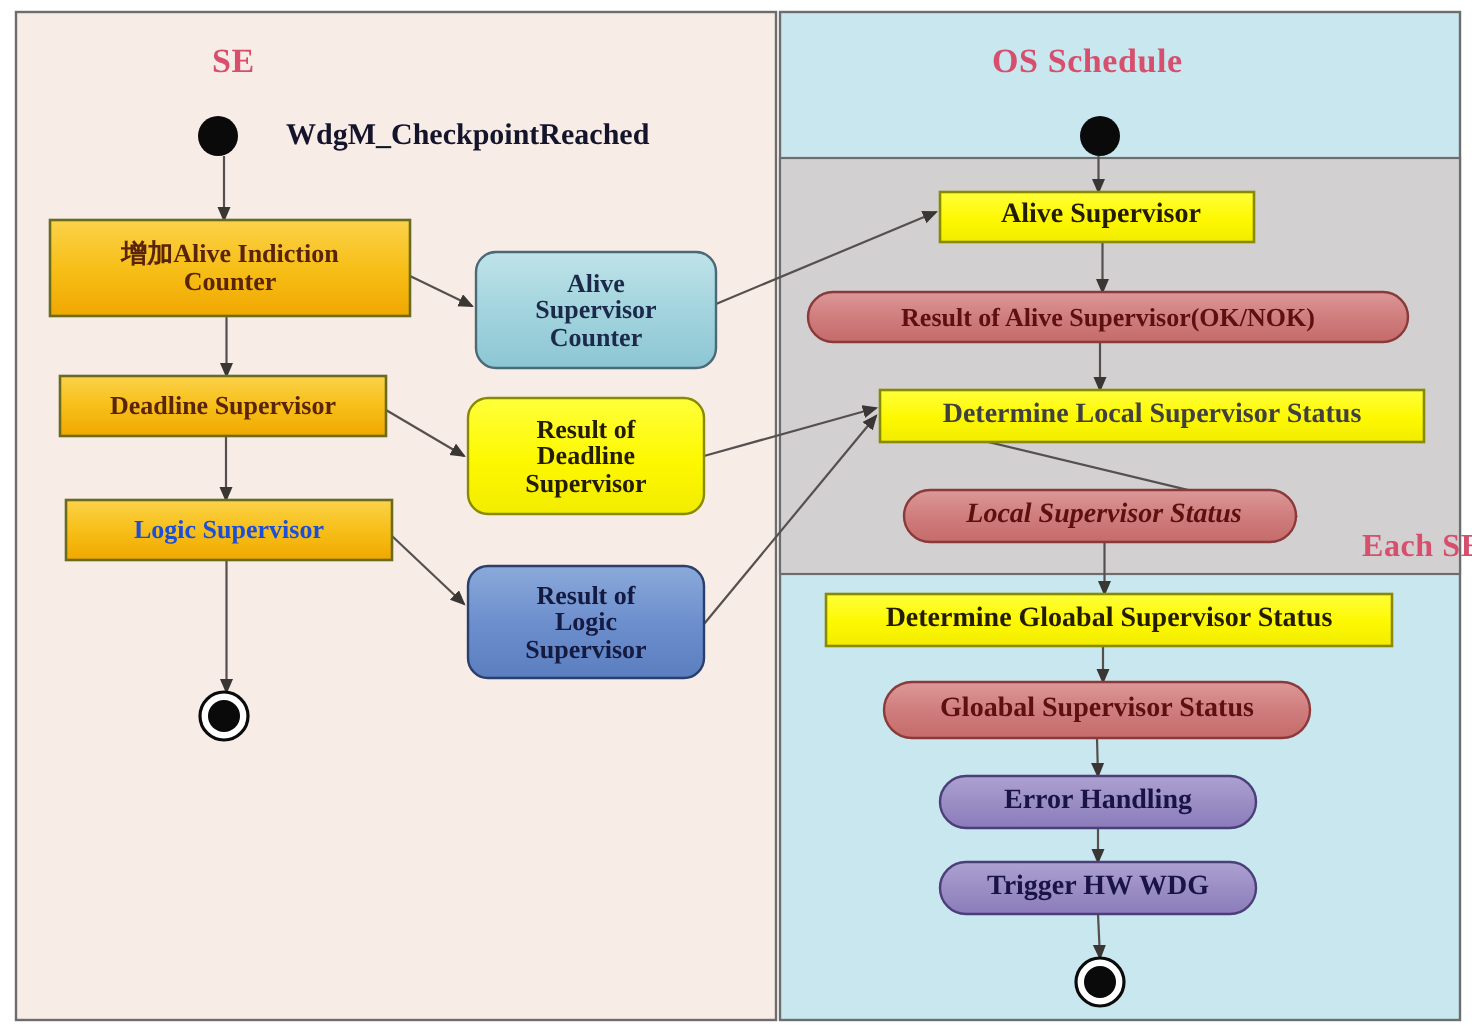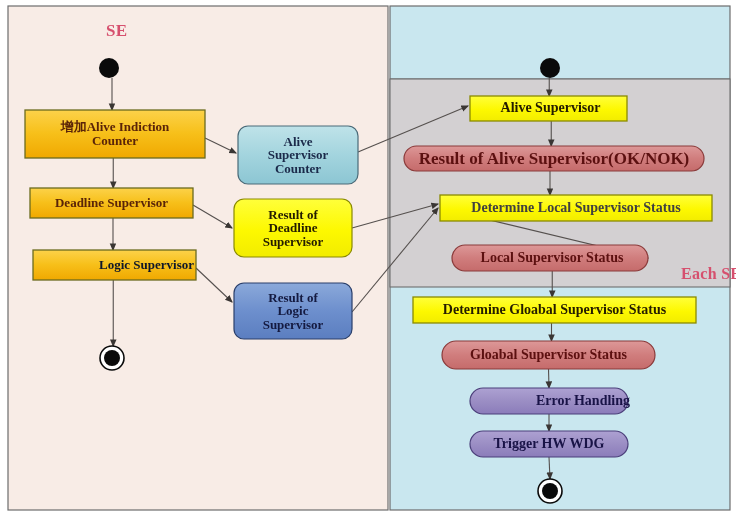--- a/index.html
+++ b/index.html
@@ -111,39 +111,41 @@
         <circle cx="109" cy="68" r="10" fill="#0a0a0a"></circle>
         <circle cx="550" cy="68" r="10" fill="#0a0a0a"></circle>
         <circle cx="112" cy="358" r="12" fill="#ffffff" stroke="#0a0a0a" stroke-width="1.6"></circle>
         <circle cx="112" cy="358" r="8" fill="#0a0a0a"></circle>
         <circle cx="550" cy="491" r="12" fill="#ffffff" stroke="#0a0a0a" stroke-width="1.6"></circle>
         <circle cx="550" cy="491" r="8" fill="#0a0a0a"></circle>
       </g>
   </svg>
 
   <div class="panel-title" id="t-se" style="left: 106px; top: 21px; font-size: 17px; color: rgb(214, 80, 110);">SE</div>
+  <div class="panel-title" id="t-os" style="left: 496px; top: 21px; font-size: 17px; color: rgb(214, 80, 110);">OS Schedule</div>
   <div class="panel-title" id="t-each" style="left: 681px; top: 265px; font-size: 16px; color: rgb(214, 80, 110);">Each SE</div>
 
+  <div class="edge-label" id="l-se-entry" style="left: 143px; top: 60px; font-size: 15px;">WdgM_CheckpointReached</div>
 
   <div id="labels-layer">
       <div class="node-label" style="left: 25px; top: 110px; width: 180px; height: 48px; font-size: 13px; color: rgb(90, 36, 8);">增加Alive Indiction
 Counter</div>
       <div class="node-label" style="left: 30px; top: 188px; width: 163px; height: 30px; font-size: 13px; color: rgb(90, 36, 8); border-radius: 10px;">Deadline Supervisor</div>
-      <div class="node-label" style="left: 33px; top: 250px; width: 163px; height: 30px; font-size: 13px; color: #0f172a; margin-left: 32px;">Logic Supervisor</div>
+      <div class="node-label" style="left: 33px; top: 250px; width: 163px; height: 30px; font-size: 13px; color: #1d4ed8;">Logic Supervisor</div>
       <div class="node-label" style="left: 238px; top: 126px; width: 120px; height: 58px; font-size: 13px; color: rgb(27, 42, 74);">Alive
 Supervisor
 Counter</div>
       <div class="node-label" style="left: 234px; top: 199px; width: 118px; height: 58px; font-size: 13px; color: rgb(36, 28, 0);">Result of
 Deadline
 Supervisor</div>
       <div class="node-label" style="left: 234px; top: 283px; width: 118px; height: 56px; font-size: 13px; color: rgb(20, 26, 64);">Result of
 Logic
 Supervisor</div>
       <div class="node-label" style="left: 470px; top: 96px; width: 161px; height: 25px; font-size: 14px; color: rgb(36, 28, 0);">Alive Supervisor</div>
-      <div class="node-label" style="left: 404px; top: 146px; width: 300px; height: 25px; font-size: 17px; color: rgb(92, 16, 16);">Result of Alive Supervisor(OK/NOK)</div>
+      <div class="node-label" style="left: 404px; top: 146px; width: 300px; height: 25px; font-size: 13px; color: rgb(92, 16, 16);">Result of Alive Supervisor(OK/NOK)</div>
       <div class="node-label" style="left: 440px; top: 195px; width: 272px; height: 26px; font-size: 14px; color: #404040;">Determine Local Supervisor Status</div>
-      <div class="node-label" style="left: 452px; top: 245px; width: 200px; height: 26px; font-size: 14px; color: rgb(92, 16, 16);">Local Supervisor Status</div>
+      <div class="node-label" style="left: 452px; top: 245px; width: 200px; height: 26px; font-size: 14px; color: rgb(92, 16, 16); font-style: italic;">Local Supervisor Status</div>
       <div class="node-label" style="left: 413px; top: 297px; width: 283px; height: 26px; font-size: 14px; color: rgb(36, 28, 0);">Determine Gloabal Supervisor Status</div>
       <div class="node-label" style="left: 442px; top: 341px; width: 213px; height: 28px; font-size: 14px; color: rgb(92, 16, 16);">Gloabal Supervisor Status</div>
-      <div class="node-label" style="left: 470px; top: 388px; width: 158px; height: 26px; font-size: 14px; color: rgb(25, 19, 71); margin-left: 34px;">Error Handling</div>
+      <div class="node-label" style="left: 470px; top: 388px; width: 158px; height: 26px; font-size: 14px; color: rgb(25, 19, 71);">Error Handling</div>
       <div class="node-label" style="left: 470px; top: 431px; width: 158px; height: 26px; font-size: 14px; color: rgb(25, 19, 71);">Trigger HW WDG</div>
     </div>
 </div>
 
 </body></html>

